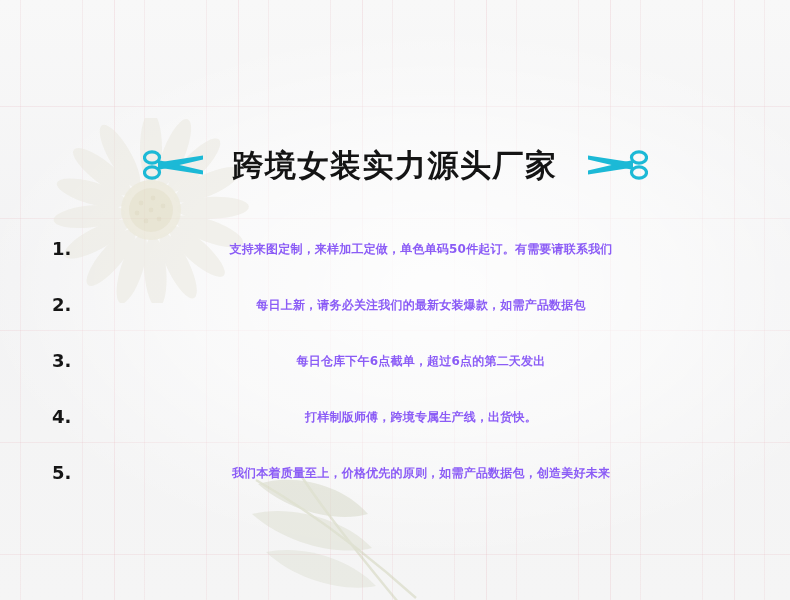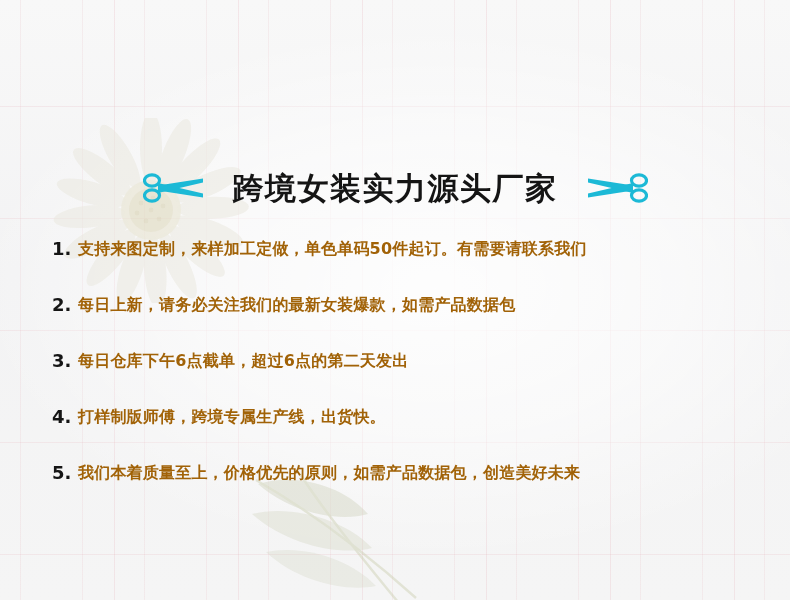--- a/index.html
+++ b/index.html
@@ -114,21 +114,21 @@
     letter-spacing: 2px;
     color: #111111;
     font-weight: 400;
     white-space: nowrap;
   }
 
   
   .subtitle-row {
     position: absolute;
     left: 0; right: 0;
-    top: 168px;
+    top: 145px;
     display: flex;
     align-items: center;
     justify-content: center;
     gap: 28px;
   }
   .subtitle-text {
     font-family: "DejaVu Sans", "Liberation Sans", sans-serif;
     font-size: 31px;
     line-height: 40px;
     font-weight: 700;
@@ -155,26 +155,27 @@
     width: 26px;
     font-family: "DejaVu Sans", "Liberation Sans", sans-serif;
     font-size: 18px;
     line-height: 46px;
     font-weight: 700;
     color: #151515;
   }
   .li-body { flex: 1 1 auto; }
   .li-line {
     font-family: "DejaVu Sans", "Liberation Sans", sans-serif;
-    font-size: 16px;
+    font-size: 12px;
     line-height: 46px;
     font-weight: 700;
     letter-spacing: 0.2px;
-    color: #a16207;
+    color: #8b5cf6;
     white-space: nowrap;
+    text-align: center;
   }
 </style>
 </head>
 <body>
 
 <div id="page">
 
   <div class="bg-base"></div>
   <div class="bg-grid"></div>
   <div class="bg-grid2"></div>

